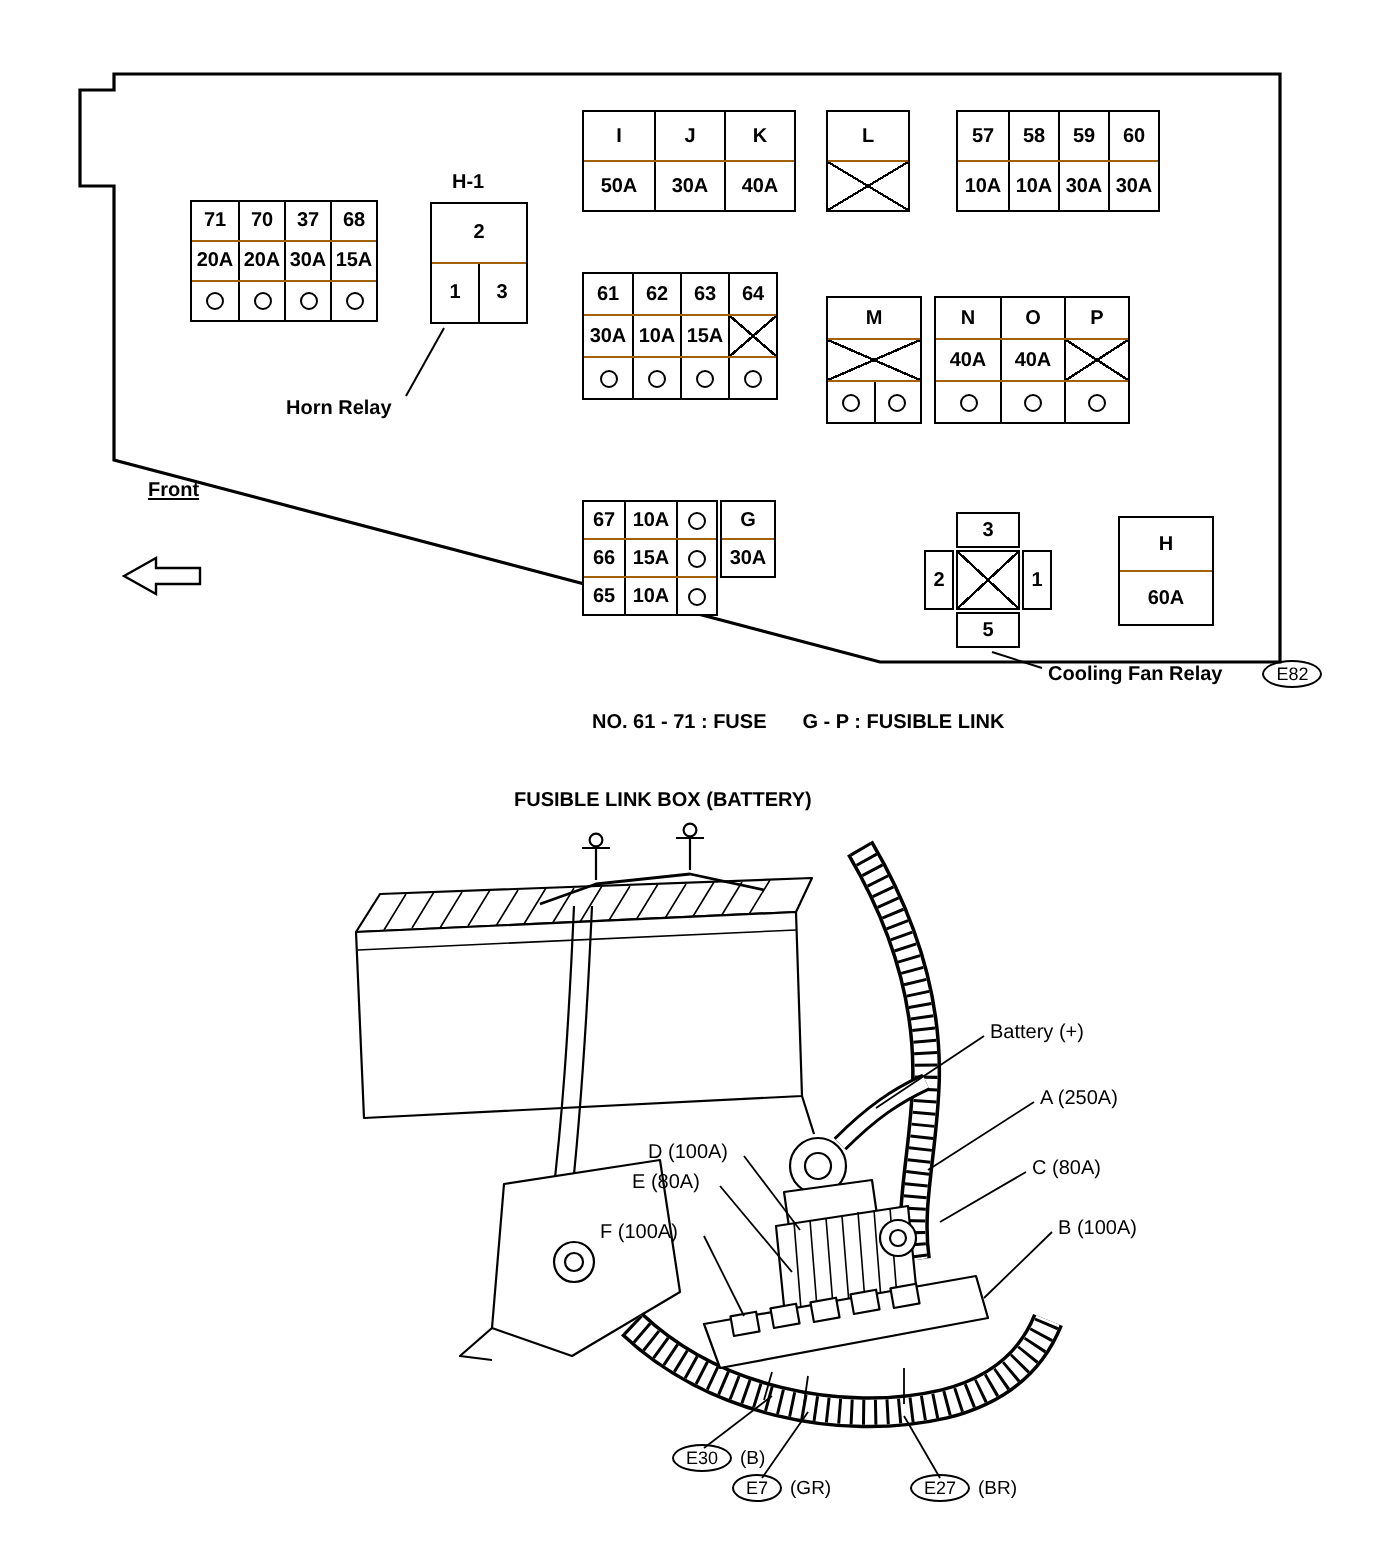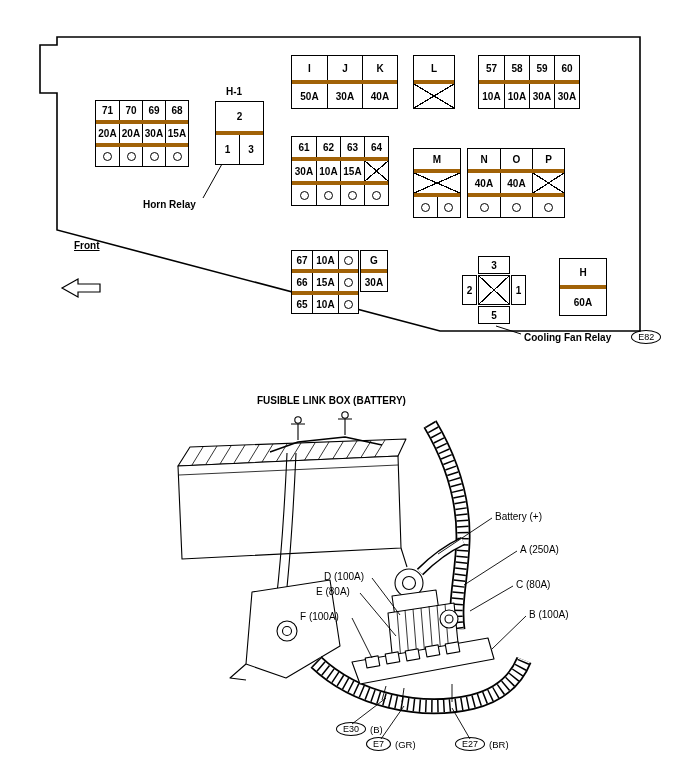--- a/index.html
+++ b/index.html
@@ -4,21 +4,21 @@
 <style>
   * { box-sizing: border-box; }
   html,body { margin:0; padding:0; background:#fff; }
   .page { position:relative; width:693px; height:784px; background:#fff; color:#000;
           font-family:"Liberation Sans",sans-serif; overflow:hidden; }
   svg.layer { position:absolute; left:0; top:0; }
 
   
   .fblock { position:absolute; border:1.5px solid #000; background:#fff; }
   .frow { display:flex; }
-  .frow + .frow { border-top:4px solid #a16207; }
+  .frow + .frow { border-top:1px solid #a16207; }
   .fcell { display:flex; align-items:center; justify-content:center;
            font-size:10px; font-weight:bold; }
   .fcell + .fcell { border-left:1px solid #000; }
 
   .b7168 .fcell { width:23px; height:19px; }
   .bh1 .fcell  { height:29px; }
   .bijk .fcell { width:35px; height:24px; }
   .bl .fcell   { width:40px; height:24px; }
   .b5760 .fcell{ width:25px; height:24px; }
   .b6164 .fcell{ width:24px; height:20px; }
@@ -117,21 +117,21 @@
       <path d="M352,724 L386,698"></path>
       <path d="M381,739 L404,706"></path>
       <path d="M470,739 L452,708"></path>
     </g>
   </svg>
 
   <div class="fblock b7168" style="left:95px; top:100px;">
     <div class="frow">
       <span class="fcell">71</span>
       <span class="fcell">70</span>
-      <span class="fcell">69</span>
+      <span class="fcell">37</span>
       <span class="fcell">68</span>
     </div>
     <div class="frow">
       <span class="fcell">20A</span>
       <span class="fcell">20A</span>
       <span class="fcell">30A</span>
       <span class="fcell">15A</span>
     </div>
     <div class="frow">
       <span class="fcell">
@@ -335,20 +335,24 @@
     </div>
   </div>
 
   <div class="lbl" style="left:74px; top:240px;text-decoration:underline;">Front</div>
 
   <div class="flexrow" style="left:524px; top:330px;gap:20px;">
     <span class="lbl" style="position:static;">Cooling Fan Relay</span>
     <span class="oval">E82</span>
   </div>
 
+  <div class="caption" style="left:296px; top:356px;">
+    <span>NO. 61 - 71 : FUSE</span>
+    <span>G - P : FUSIBLE LINK</span>
+  </div>
 
   <div class="lbl" style="left:257px; top:395px;text-align:center;">FUSIBLE LINK BOX (BATTERY)</div>
 
   <div class="alabel" style="left:495px; top:511px;">Battery (+)</div>
   <div class="alabel" style="left:520px; top:544px;">A (250A)</div>
   <div class="alabel" style="left:516px; top:579px;">C (80A)</div>
   <div class="alabel" style="left:529px; top:609px;">B (100A)</div>
   <div class="alabel" style="left:324px; top:571px;">D (100A)</div>
   <div class="alabel" style="left:316px; top:586px;">E (80A)</div>
   <div class="alabel" style="left:300px; top:611px;">F (100A)</div>

